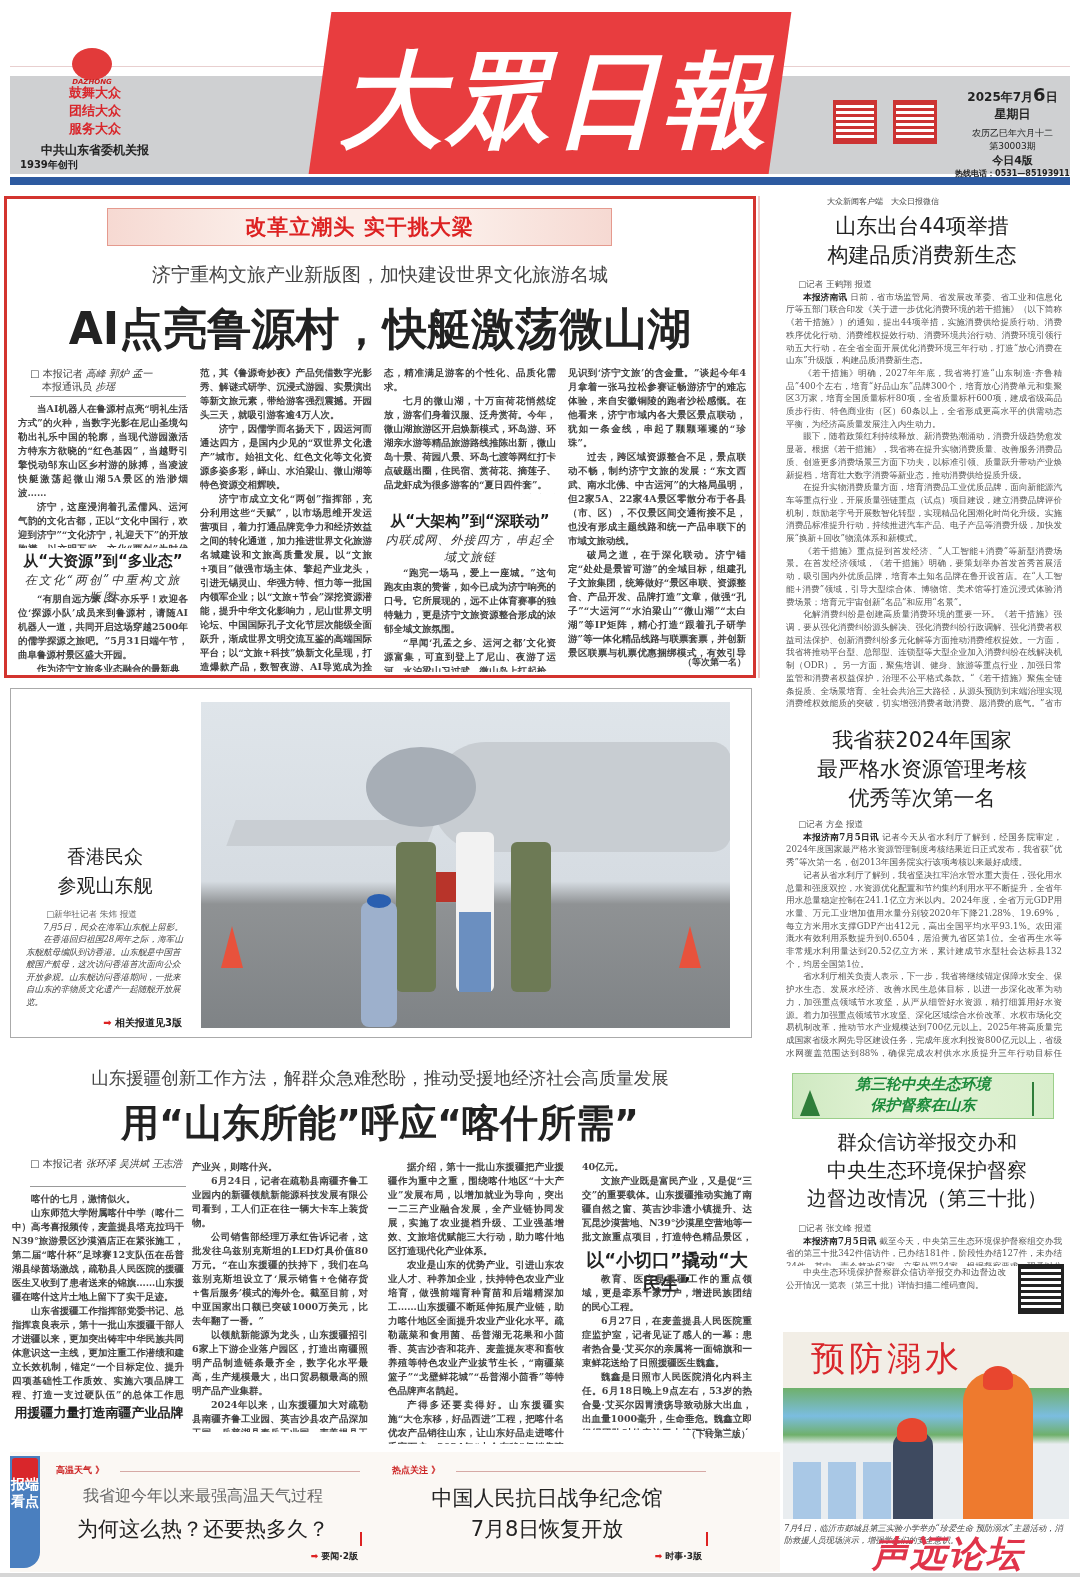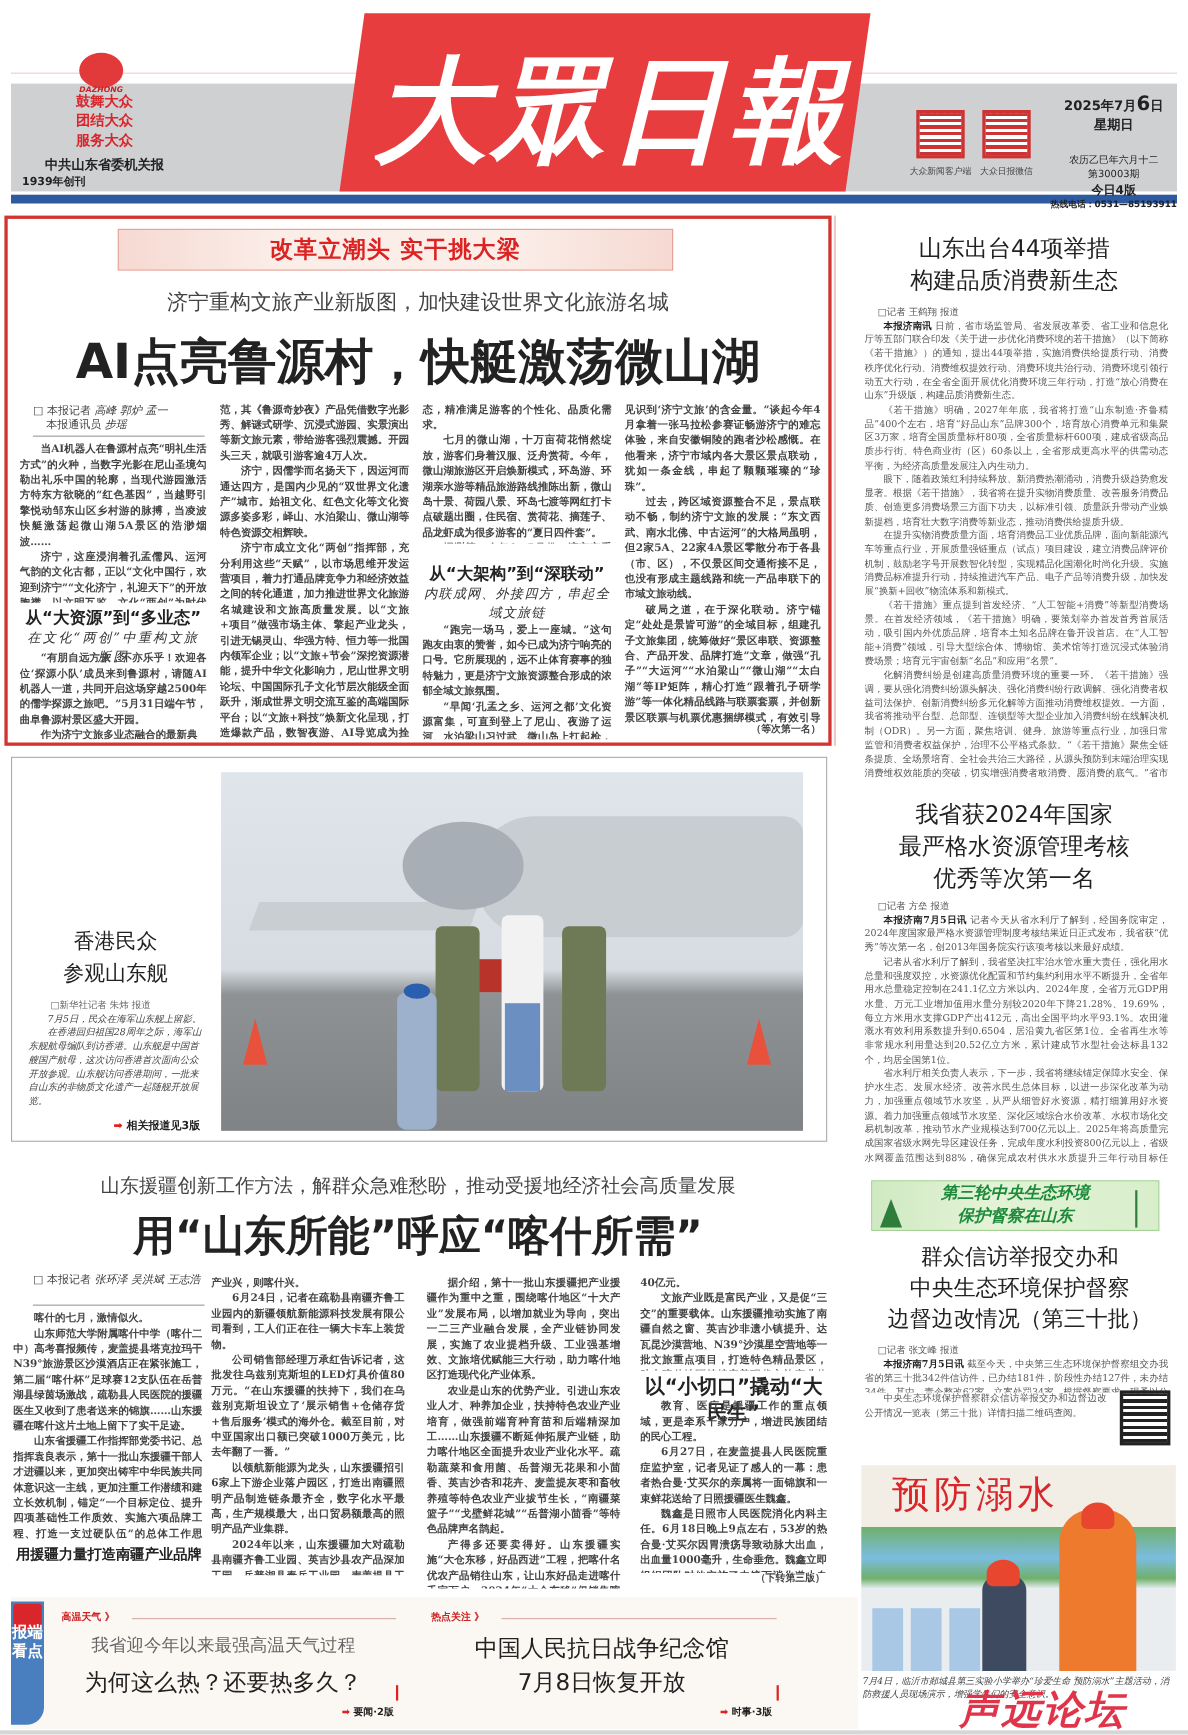--- a/index.html
+++ b/index.html
@@ -13,26 +13,26 @@
   .logo-text { left: 62px; top: 78px; width: 60px; font: italic bold 7px "DejaVu Sans", sans-serif; color: #c22; text-align: center; }
   .slogan { left: 40px; width: 110px; text-align: center; font: bold 13px "DejaVu Sans", sans-serif; color: #d9262b; line-height: 14px; }
   .party { left: 20px; top: 142px; width: 150px; text-align: center; font: bold 12px "DejaVu Sans", sans-serif; color: #222; }
   .founded { left: 20px; top: 158px; width: 150px; text-align: left; font: bold 10px "DejaVu Sans", sans-serif; color: #222; }
   .masthead-red { left: 320px; top: 12px; width: 460px; height: 162px; background: #e83d3f; transform: skewX(-8deg); }
   .masthead-title { left: 335px; top: 30px; width: 440px; height: 140px; font: italic bold 104px "DejaVu Serif", serif; color: #fff; letter-spacing: 4px; line-height: 140px; text-align: center; }
   .qr { width: 44px; height: 44px; background:
       repeating-linear-gradient(0deg, #c33 0 3px, #fff 3px 6px),
       repeating-linear-gradient(90deg, #c33 0 3px, transparent 3px 6px);
       border: 3px solid #c33; }
-  .qr-label { font: 8px "DejaVu Sans", sans-serif; color: #444; width: 70px; text-align: center; }
+  .qr-label { font: 8px "DejaVu Sans", sans-serif; color: #444; width: 70px; text-align: center; margin-top: 46px; }
   .date-box { left: 955px; top: 84px; width: 115px; text-align: center; font-family: "DejaVu Sans", sans-serif; color: #222; }
   .date-box .d1 { font: bold 12px "DejaVu Sans", sans-serif; }
   .date-box .d1 b { font-size: 18px; }
   .date-box .d2 { font: bold 12px "DejaVu Sans", sans-serif; }
-  .date-box .d3 { font: 9px "DejaVu Sans", sans-serif; margin-top: 17px; }
+  .date-box .d3 { font: 9px "DejaVu Sans", sans-serif; margin-top: 4px; }
   .date-box .d4 { font: 9px "DejaVu Sans", sans-serif; }
   .date-box .d5 { font: bold 11px "DejaVu Sans", sans-serif; }
   .date-box .d6 { font: bold 8px "DejaVu Sans", sans-serif; }
 
   
   .lead-frame { left: 4px; top: 196px; width: 752px; height: 482px; border: 3px solid #d3342f; }
   .banner { left: 107px; top: 208px; width: 505px; height: 38px; background: linear-gradient(90deg,#f6d9d2,#fbeee9 30%,#fbeee9 70%,#f6d9d2); border: 1px solid #e59a8e; }
   .banner-text { left: 107px; top: 210px; width: 505px; text-align: center; font: bold 21px "DejaVu Sans", sans-serif; color: #d22; line-height: 34px; letter-spacing: 1px; }
   .lead-sub { left: 10px; top: 262px; width: 740px; text-align: center; font: 19px "DejaVu Serif", serif; color: #444; }
   .lead-title { left: 10px; top: 300px; width: 740px; text-align: center; font: bold 44px "DejaVu Sans", sans-serif; color: #222; letter-spacing: 0px; }

